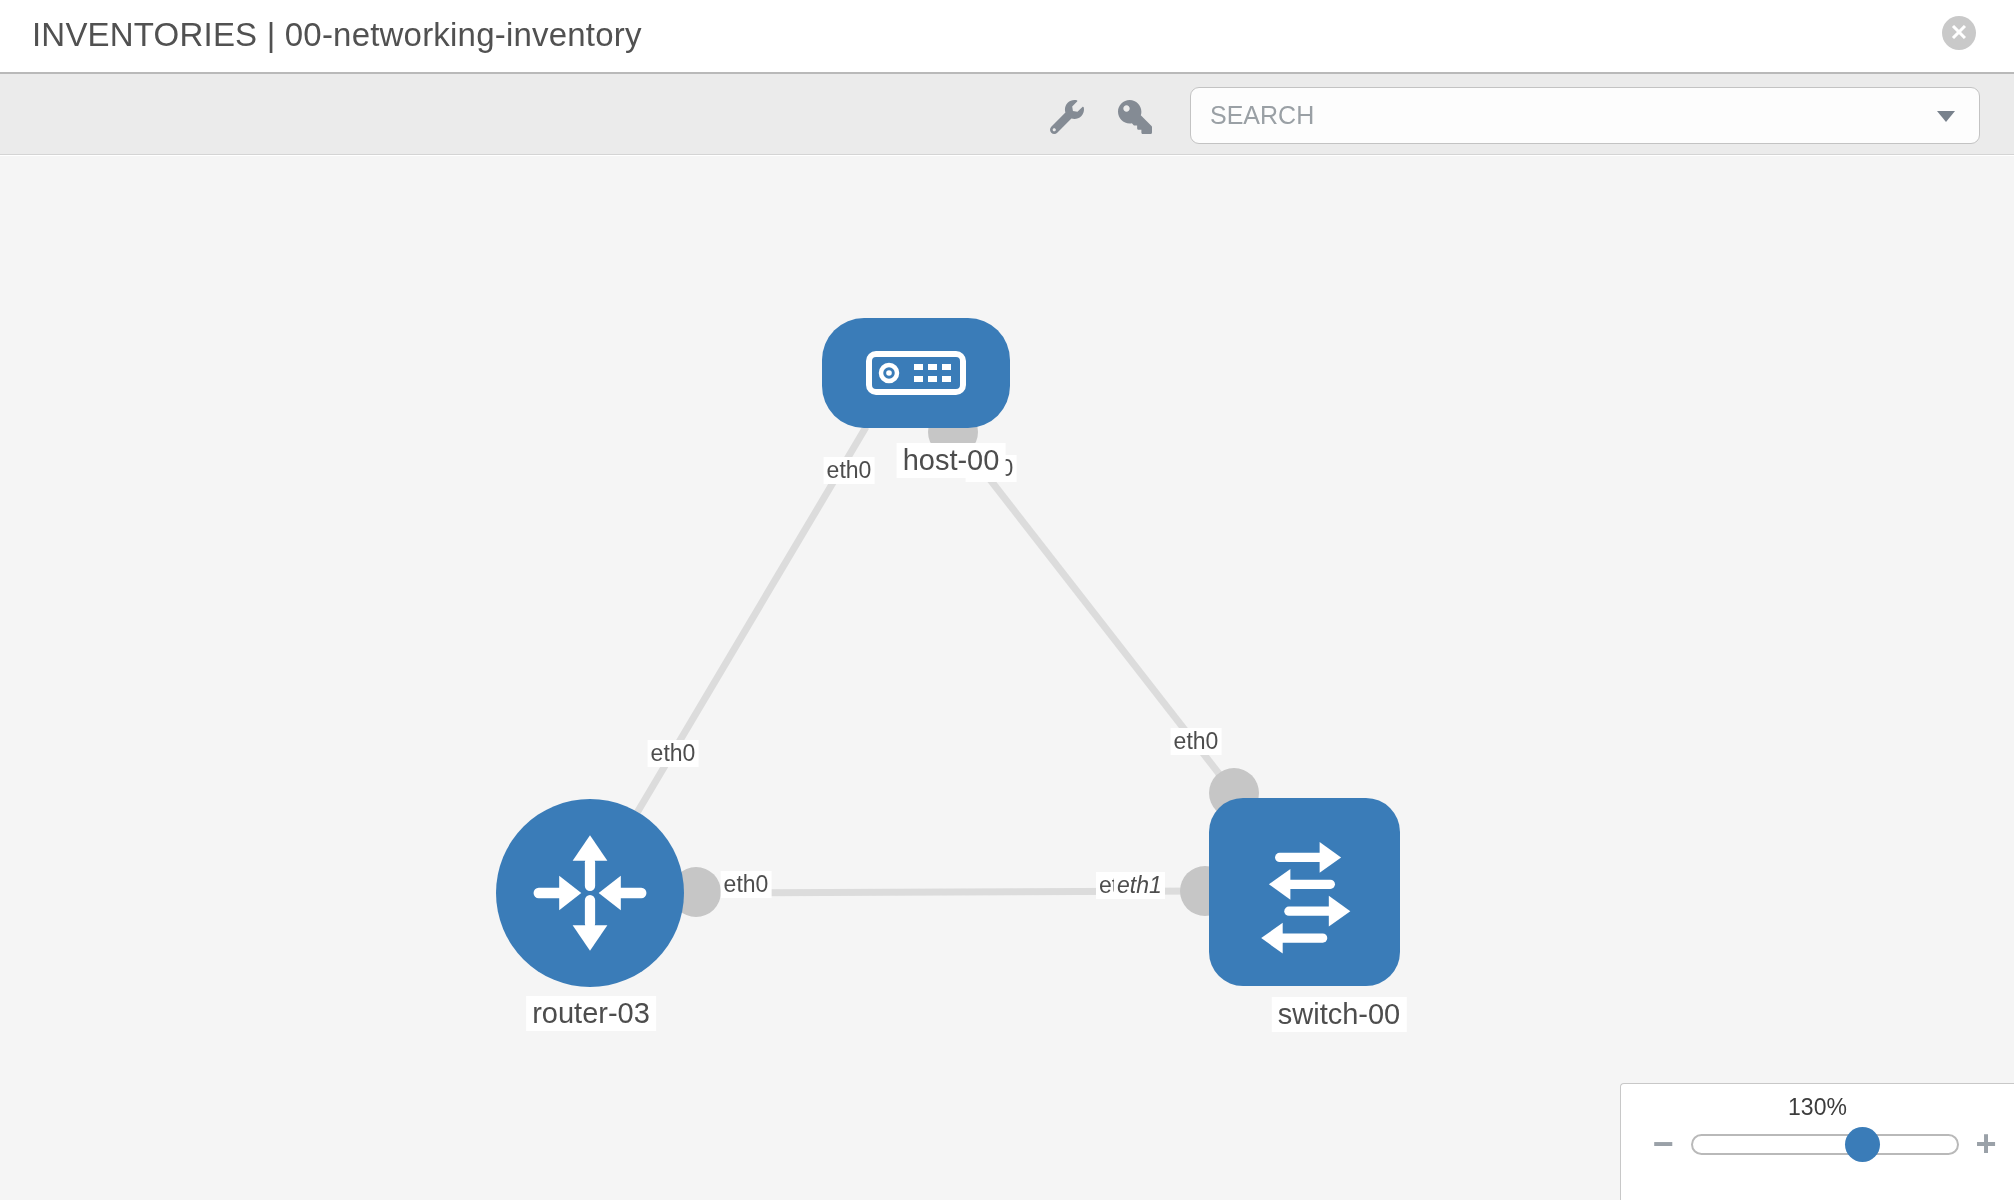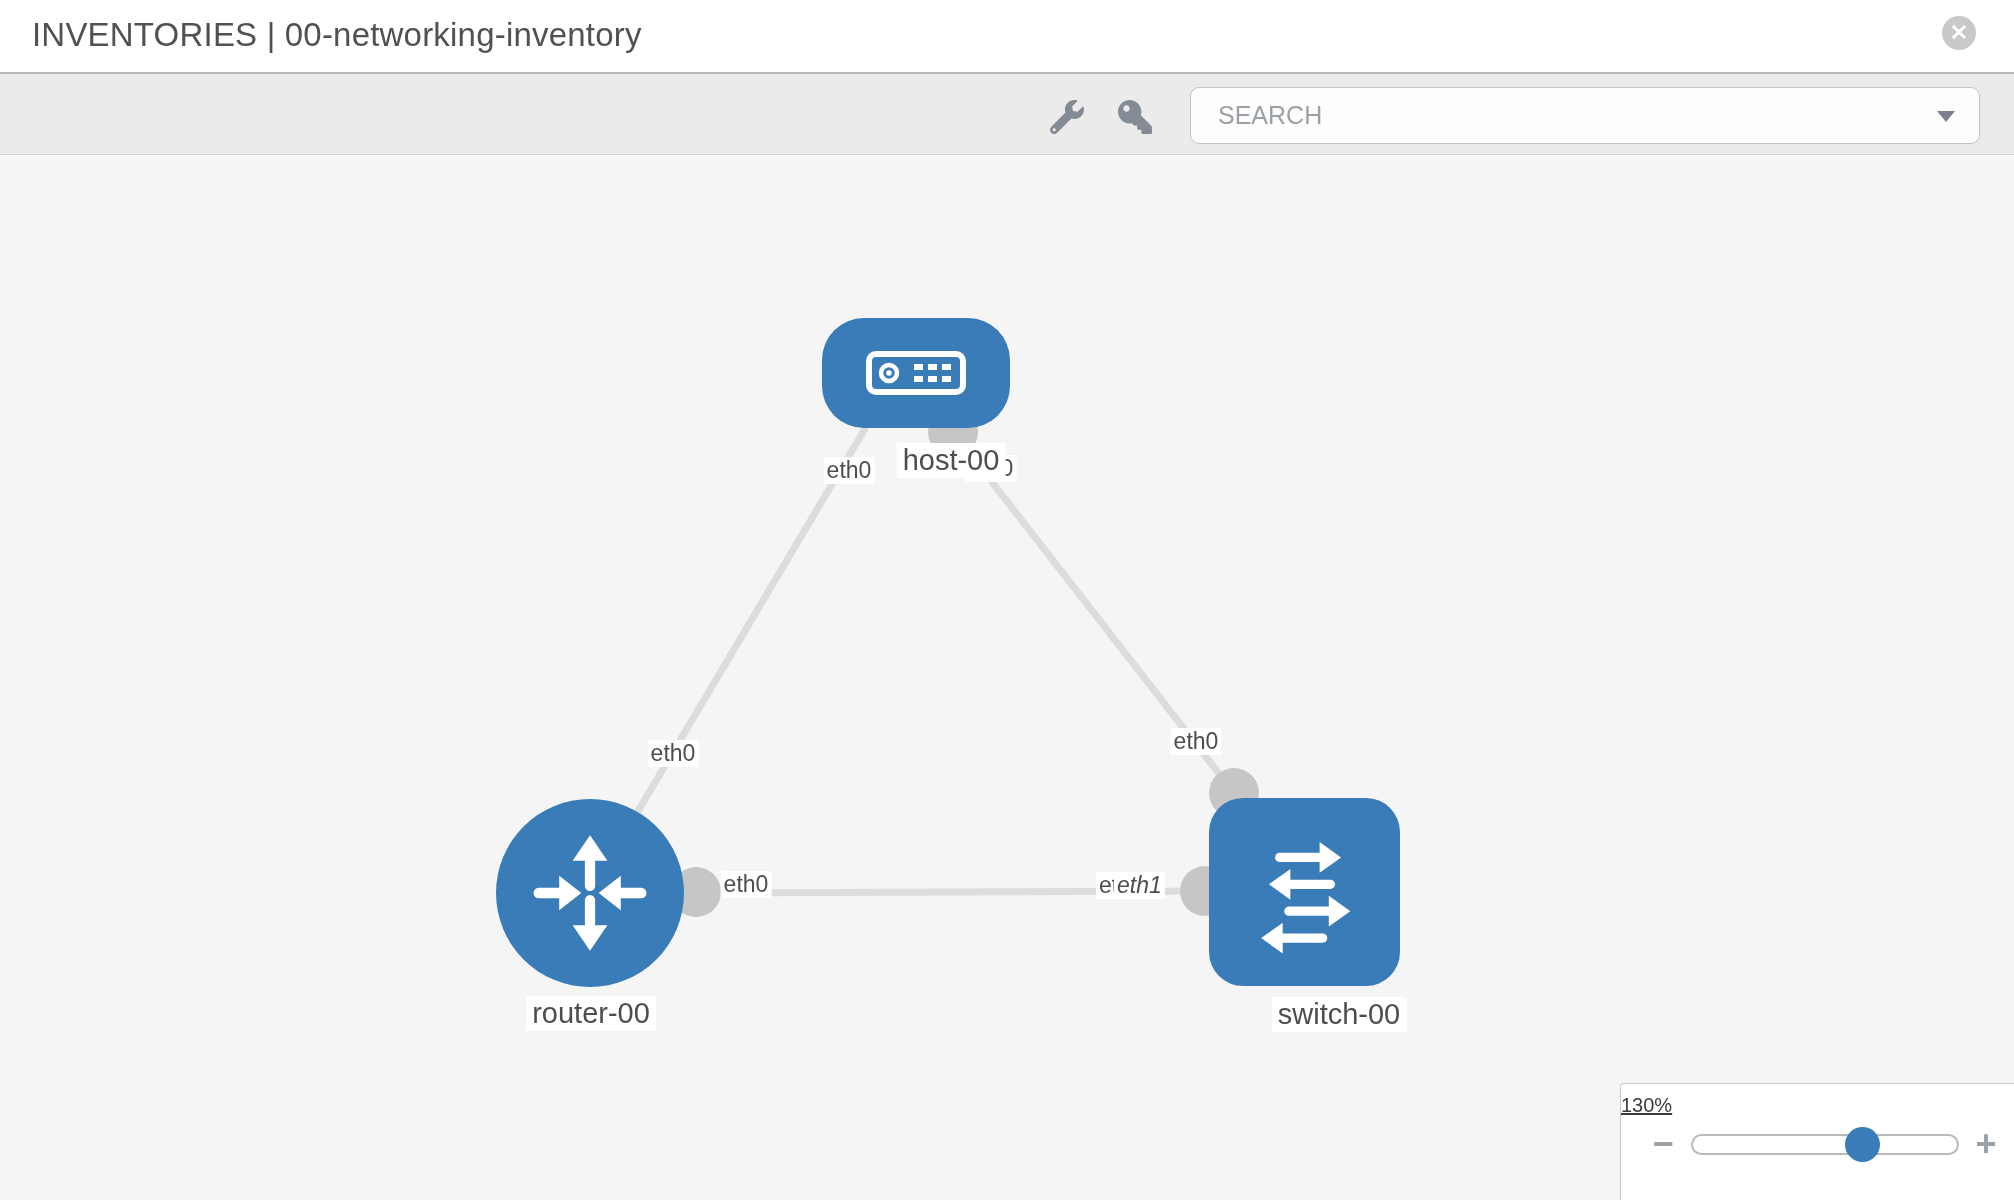--- a/index.html
+++ b/index.html
@@ -46,21 +46,21 @@
   }
   .caret {
     position: absolute; right: 24px; top: 50%; margin-top: -5px;
     width: 0; height: 0;
     border-left: 9px solid transparent; border-right: 9px solid transparent;
     border-top: 11px solid #78818c;
   }
   .actions-dd { left: 38px; width: 795px; }
   .search-dd  { left: 1190px; width: 790px; }
   .search-input {
-    position: absolute; left: 8px; top: 0; width: 100%; height: 100%;
+    position: absolute; left: 0; top: 0; width: 100%; height: 100%;
     border: none; outline: none; background: transparent;
     padding-left: 19px; font-size: 25px; color: #555;
     font-family: "Liberation Sans", sans-serif;
   }
   .search-input::placeholder { color: #9aa0a5; opacity: 1; }
   .tool-icon {
     position: absolute; top: 26px; width: 34px; height: 34px;
     background: none; border: none; cursor: pointer; padding: 0;
   }
   .tool-icon svg { width: 100%; height: 100%; fill: #848b94; }
@@ -98,21 +98,21 @@
 
   
   .zoom-panel {
     position: absolute; left: 1620px; top: 1083px; width: 394px; height: 117px;
     background: #ffffff;
     border-top: 1px solid #c8c8c8; border-left: 1px solid #c8c8c8;
     border-top-left-radius: 4px;
   }
   .zoom-level {
     position: absolute; left: 0; top: 10px; width: 100%;
-    font-size: 20px; color: #3c3c3c; text-decoration: underline;
+    text-align: center; font-size: 23px; color: #3c3c3c;
   }
   .zoom-minus, .zoom-plus {
     position: absolute; top: 42px; width: 36px; height: 36px;
     background: none; border: none; cursor: pointer;
     font-size: 36px; font-weight: bold; color: #9aa1a8; line-height: 36px;
     padding: 0; text-align: center;
   }
   .zoom-minus { left: 24px; }
   .zoom-plus  { left: 347px; }
   .zoom-track {
@@ -208,21 +208,21 @@
         <polygon points="48,85 76,65 76,105" stroke="none"></polygon>
         <line x1="74" y1="120" x2="128" y2="120"></line>
         <polygon points="154,120 126,100 126,140" stroke="none"></polygon>
         <line x1="118" y1="155" x2="64" y2="155"></line>
         <polygon points="38,155 66,135 66,175" stroke="none"></polygon>
       </g>
     </svg>
   </div>
 
   <span class="node-name" style="left:916px; top:287px;margin-left:35px;">host-00</span>
-  <span class="node-name" style="left:591px; top:840px;">router-00</span>
+  <span class="node-name" style="left:591px; top:840px;">router-03</span>
   <span class="node-name" style="left:1304px; top:841px;margin-left:35px;">switch-00</span>
 
   <span class="if-label" style="left:849px; top:301px;">eth0</span>
   <span class="if-label" style="left:991px; top:299px;">eth0</span>
   <span class="if-label" style="left:673px; top:584px;">eth0</span>
   <span class="if-label" style="left:1196px; top:572px;">eth0</span>
   <span class="if-label" style="left:746px; top:715px;">eth0</span>
   <span class="if-label left-anchored" style="left:1096px; top:716px;">eth0</span>
   <span class="if-label left-anchored front" style="left:1114px; top:716px;font-style:italic;">eth1</span>
 </div>

